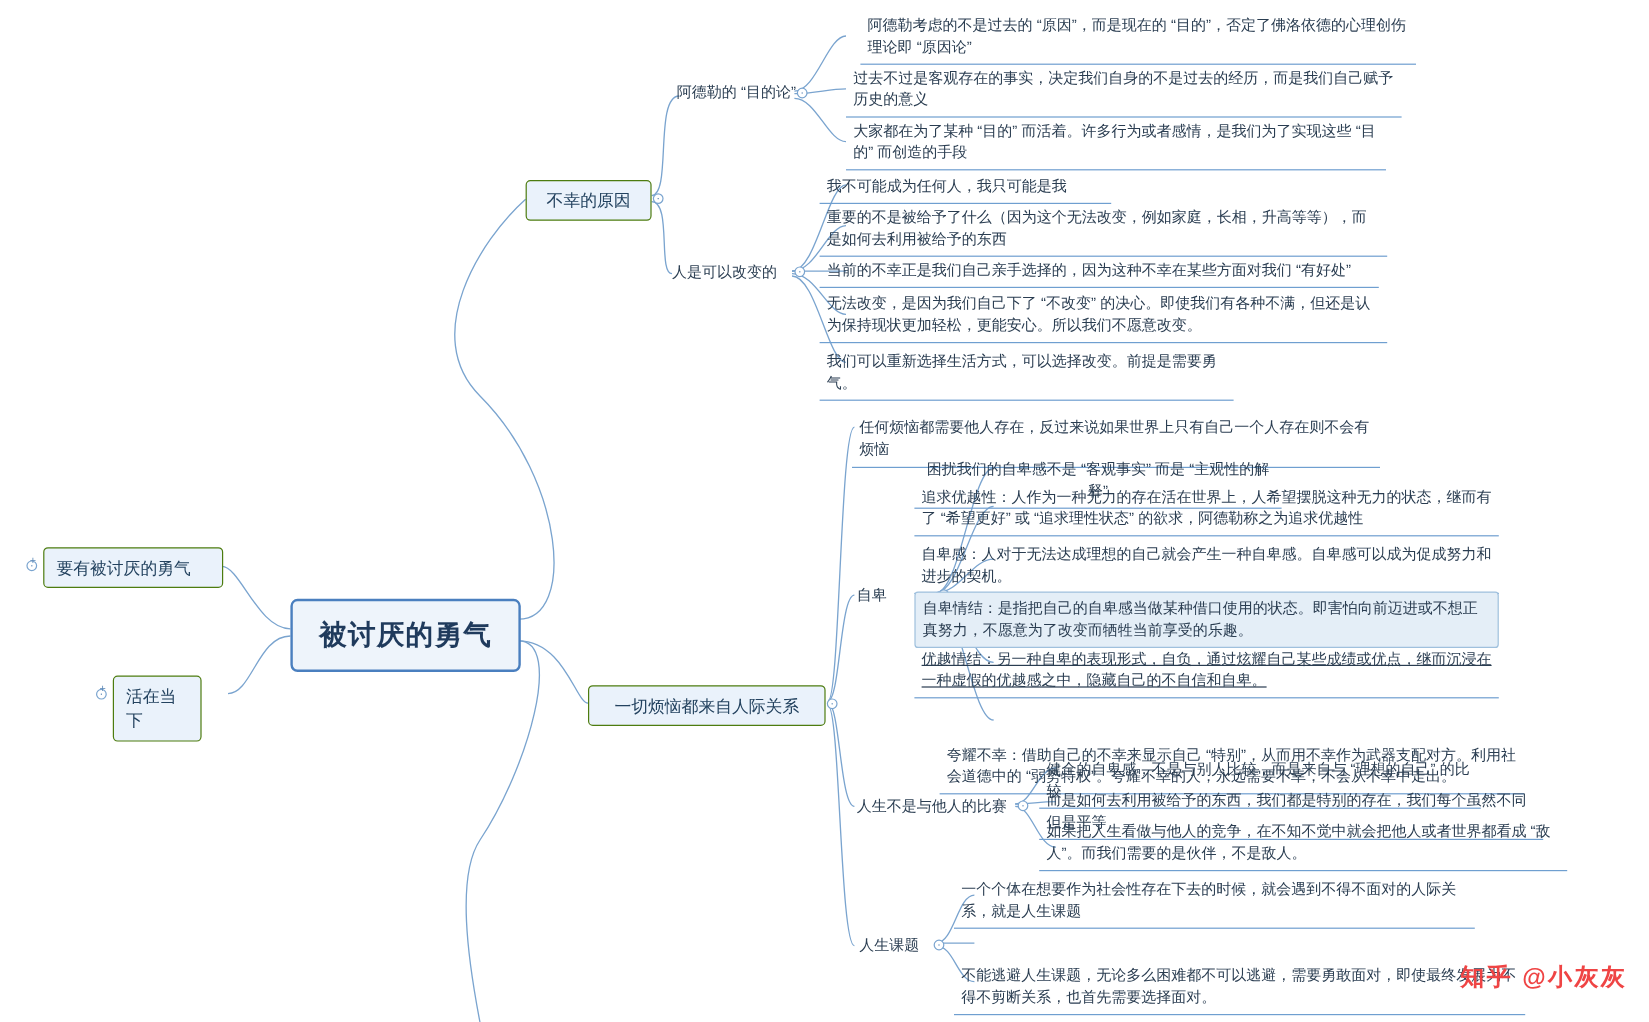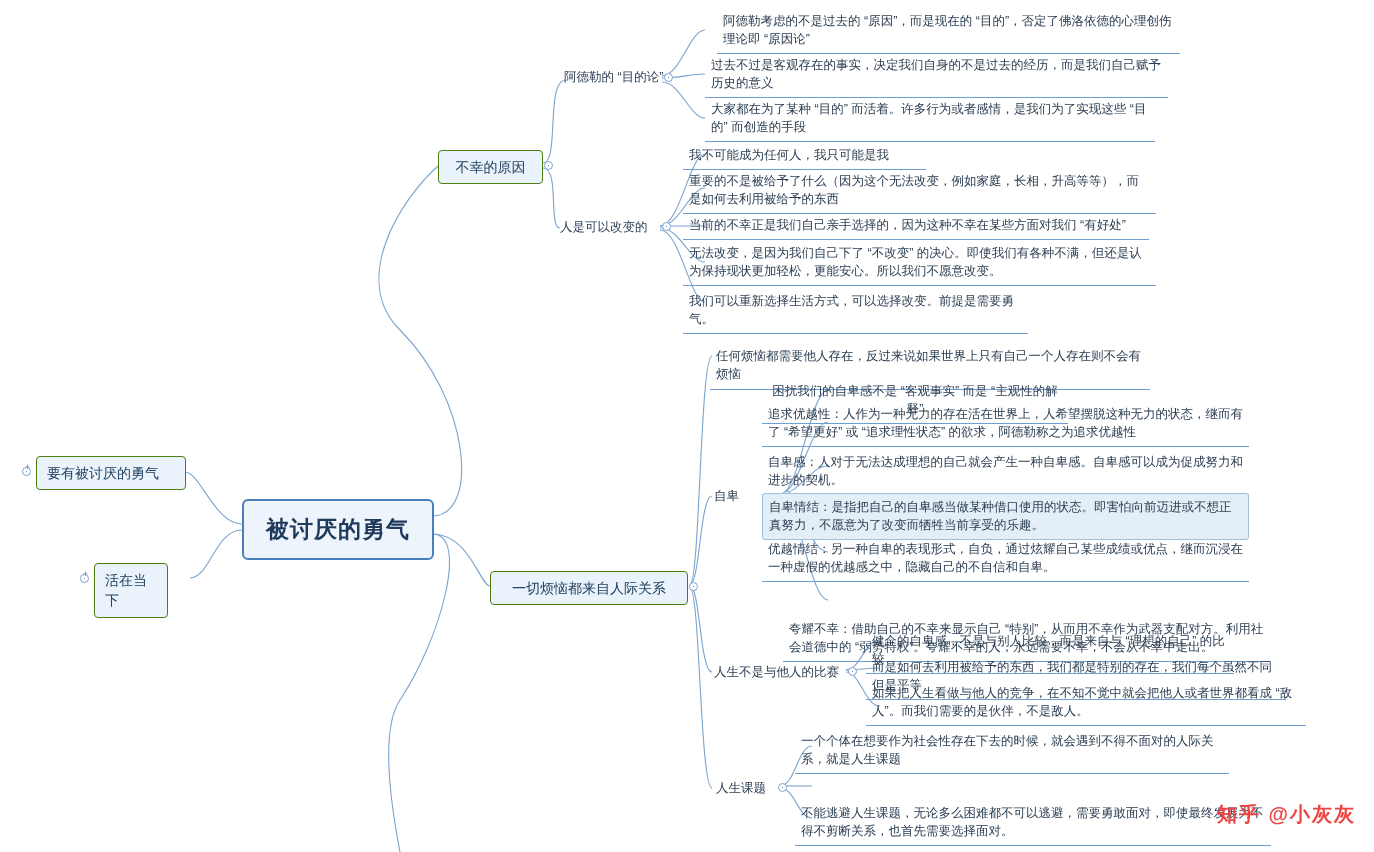--- a/index.html
+++ b/index.html
@@ -194,21 +194,21 @@
 
   <div class="node leaf" style="left:710px; top:344px; width:440px;font-family:Liberation Mono, monospace;">任何烦恼都需要他人存在，反过来说如果世界上只有自己一个人存在则不会有烦恼</div>
 
   <div class="node lvl2" style="left:712px; top:485px;">自卑</div>
   <div class="bullet" style="left:782px; top:491px;"></div>
 
   <div class="node leaf" style="left:762px; top:378px; width:306px;text-align:center;">困扰我们的自卑感不是 “客观事实” 而是 “主观性的解释”</div>
   <div class="node leaf" style="left:762px; top:401px; width:487px;">追求优越性：人作为一种无力的存在活在世界上，人希望摆脱这种无力的状态，继而有了 “希望更好” 或 “追求理性状态” 的欲求，阿德勒称之为追求优越性</div>
   <div class="node leaf" style="left:762px; top:449px; width:487px;">自卑感：人对于无法达成理想的自己就会产生一种自卑感。自卑感可以成为促成努力和进步的契机。</div>
   <div class="node leaf highlight" style="left:762px; top:493px; width:487px;">自卑情结：是指把自己的自卑感当做某种借口使用的状态。即害怕向前迈进或不想正真努力，不愿意为了改变而牺牲当前享受的乐趣。</div>
-  <div class="node leaf" style="left:762px; top:536px; width:487px;">优越情结：另一种自卑的表现形式，自负，通过炫耀自己某些成绩或优点，继而沉浸在一种虚假的优越感之中，隐藏自己的不自信和自卑。</div>
+  <div class="node leaf" style="left:762px; top:536px; width:487px;text-decoration:underline;">优越情结：另一种自卑的表现形式，自负，通过炫耀自己某些成绩或优点，继而沉浸在一种虚假的优越感之中，隐藏自己的不自信和自卑。</div>
   <div class="node leaf" style="left:783px; top:580px; width:487px;margin-top:36px;">夸耀不幸：借助自己的不幸来显示自己 “特别”，从而用不幸作为武器支配对方。利用社会道德中的 “弱势特权”。夸耀不幸的人，永远需要不幸，不会从不幸中走出。</div>
 
   <div class="node lvl2" style="left:712px; top:661px;text-align:right;">人生不是与他人的比赛</div>
   <div class="bullet" style="left:848px; top:667px;"></div>
 
   <div class="node leaf" style="left:866px; top:628px; width:368px;">健全的自卑感，不是与别人比较，而是来自与 “理想的自己” 的比较</div>
   <div class="node leaf" style="left:866px; top:654px; width:420px;">而是如何去利用被给予的东西，我们都是特别的存在，我们每个虽然不同但是平等</div>
   <div class="node leaf" style="left:866px; top:680px; width:440px;">如果把人生看做与他人的竞争，在不知不觉中就会把他人或者世界都看成 “敌人”。而我们需要的是伙伴，不是敌人。</div>
 
   <div class="node lvl2" style="left:714px; top:777px;">人生课题</div>

